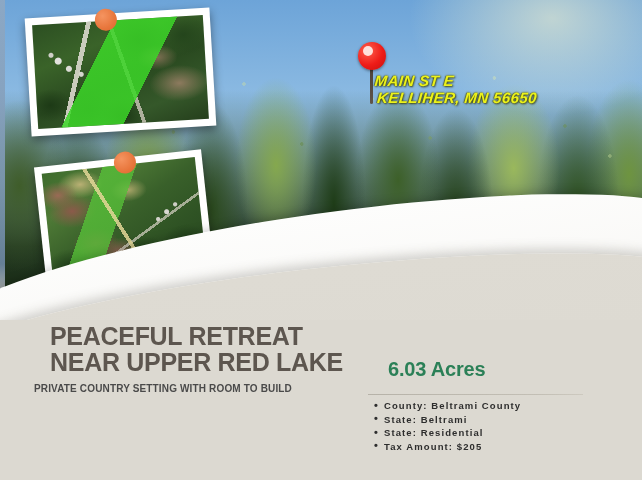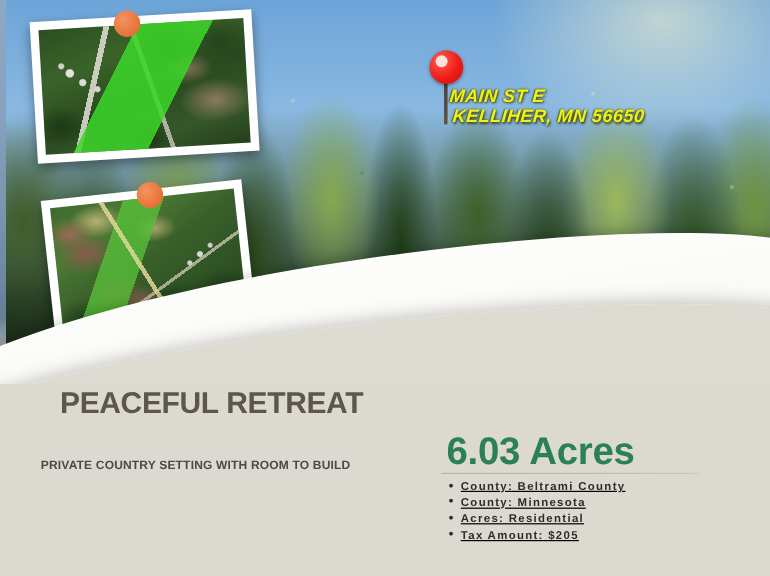--- a/index.html
+++ b/index.html
@@ -270,41 +270,40 @@
     font-size: 10px;
     line-height: 17px;
     font-weight: bold;
     letter-spacing: .15px;
     color: #4a4a4a;
     text-transform: uppercase;
   }
 
   .acres {
     position: absolute;
-    left: 372px; top: 358px;
-    font-size: 32px;
+    left: 388px; top: 358px;
+    font-size: 20px;
     font-weight: bold;
     letter-spacing: -0.2px;
     color: #2b8057;
   }
 
   .divider {
     position: absolute;
     left: 368px; top: 394px;
     width: 215px; height: 1px;
     background: linear-gradient(to right, #b6b2a8, #c3bfb5 80%, #cdc9bf);
   }
 
   .facts {
     position: absolute;
     left: 370px; top: 399px;
     margin: 0;
     padding: 0 0 0 14px;
     list-style: none;
-    text-decoration: underline;
   }
   .facts li {
     position: relative;
     font-size: 9.5px;
     line-height: 13.5px;
     font-weight: bold;
     letter-spacing: 1.1px;
     color: #2d2d2d;
   }
   .facts li::before {
@@ -347,31 +346,32 @@
   </div>
 
   <div class="curve-white"></div>
   <div class="curve-beige"></div>
   <div class="beige-floor"></div>
 
   <div class="content">
 
     <div class="headline">
       <div>PEACEFUL RETREAT</div>
+      <div>NEAR UPPER RED LAKE</div>
     </div>
 
     <div class="subhead">
       <div>PRIVATE COUNTRY SETTING WITH ROOM TO BUILD</div>
     </div>
 
     <div class="acres">6.03 Acres</div>
 
     <div class="divider"></div>
 
     <ul class="facts">
       <li>County: Beltrami County</li>
-      <li>County: Minnesota</li>
-      <li>Acres: Residential</li>
+      <li>State: Beltrami</li>
+      <li>State: Residential</li>
       <li>Tax Amount: $205</li>
     </ul>
 
   </div>
 </div>
 
 </body></html>

